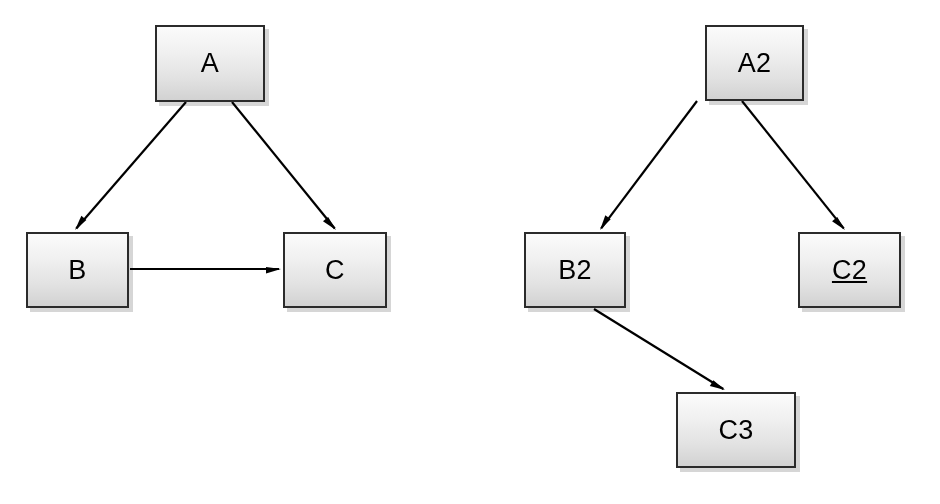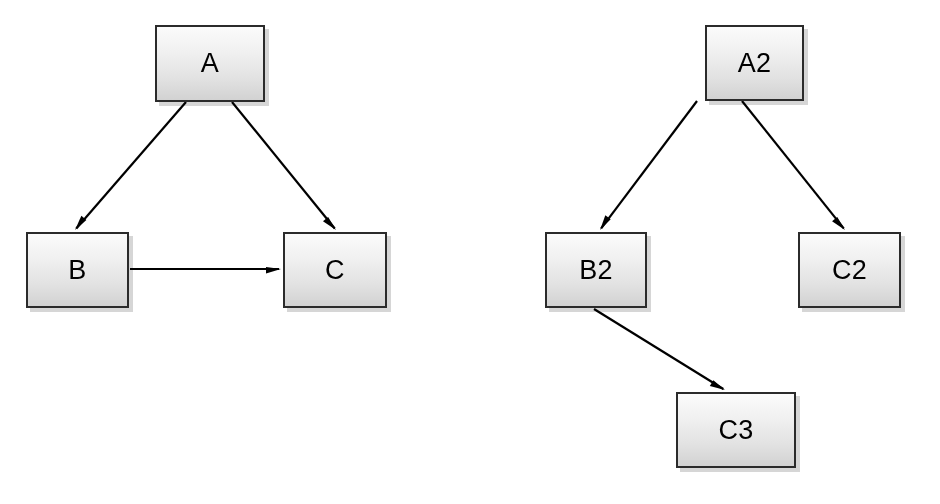--- a/index.html
+++ b/index.html
@@ -80,23 +80,23 @@
       </div>
       <div class="node" style="left: 26px; top: 232px; width: 103px; height: 76px;">
         <span class="node-label">B</span>
       </div>
       <div class="node" style="left: 283px; top: 232px; width: 104px; height: 76px;">
         <span class="node-label">C</span>
       </div>
       <div class="node" style="left: 669px; top: 25px; width: 99px; height: 76px; margin-left: 36px;">
         <span class="node-label">A2</span>
       </div>
-      <div class="node" style="left: 545px; top: 232px; width: 102px; height: 76px;">
+      <div class="node" style="left: 524px; top: 232px; width: 102px; height: 76px;">
         <span class="node-label">B2</span>
       </div>
-      <div class="node" style="left: 798px; top: 232px; width: 103px; height: 76px;">
+      <div class="node" style="left: 798px; top: 232px; width: 103px; height: 76px; text-decoration: underline;">
         <span class="node-label">C2</span>
       </div>
       <div class="node" style="left: 676px; top: 392px; width: 120px; height: 76px;">
         <span class="node-label">C3</span>
       </div>
     </div>
 </div>
 
 </body></html>

